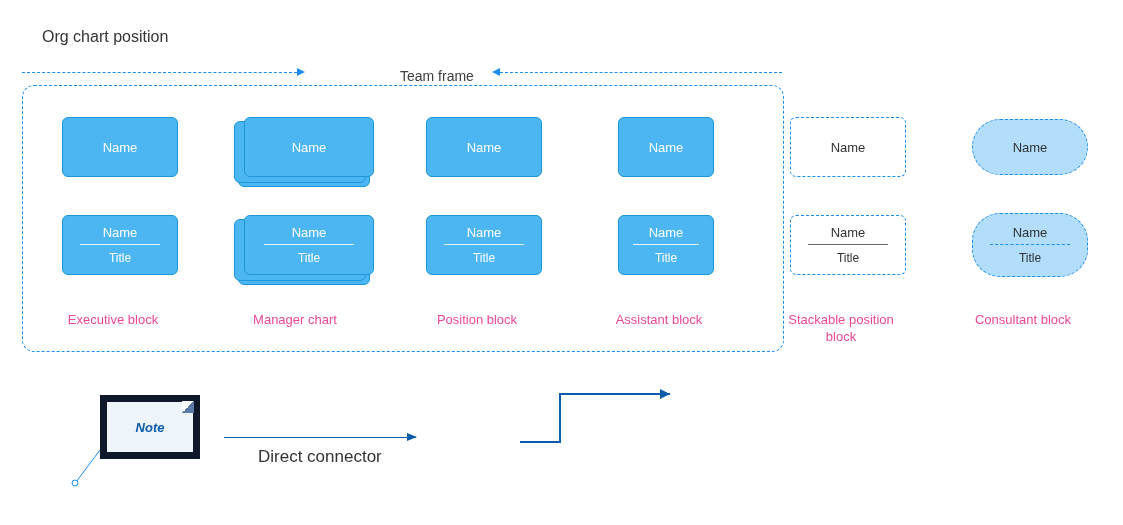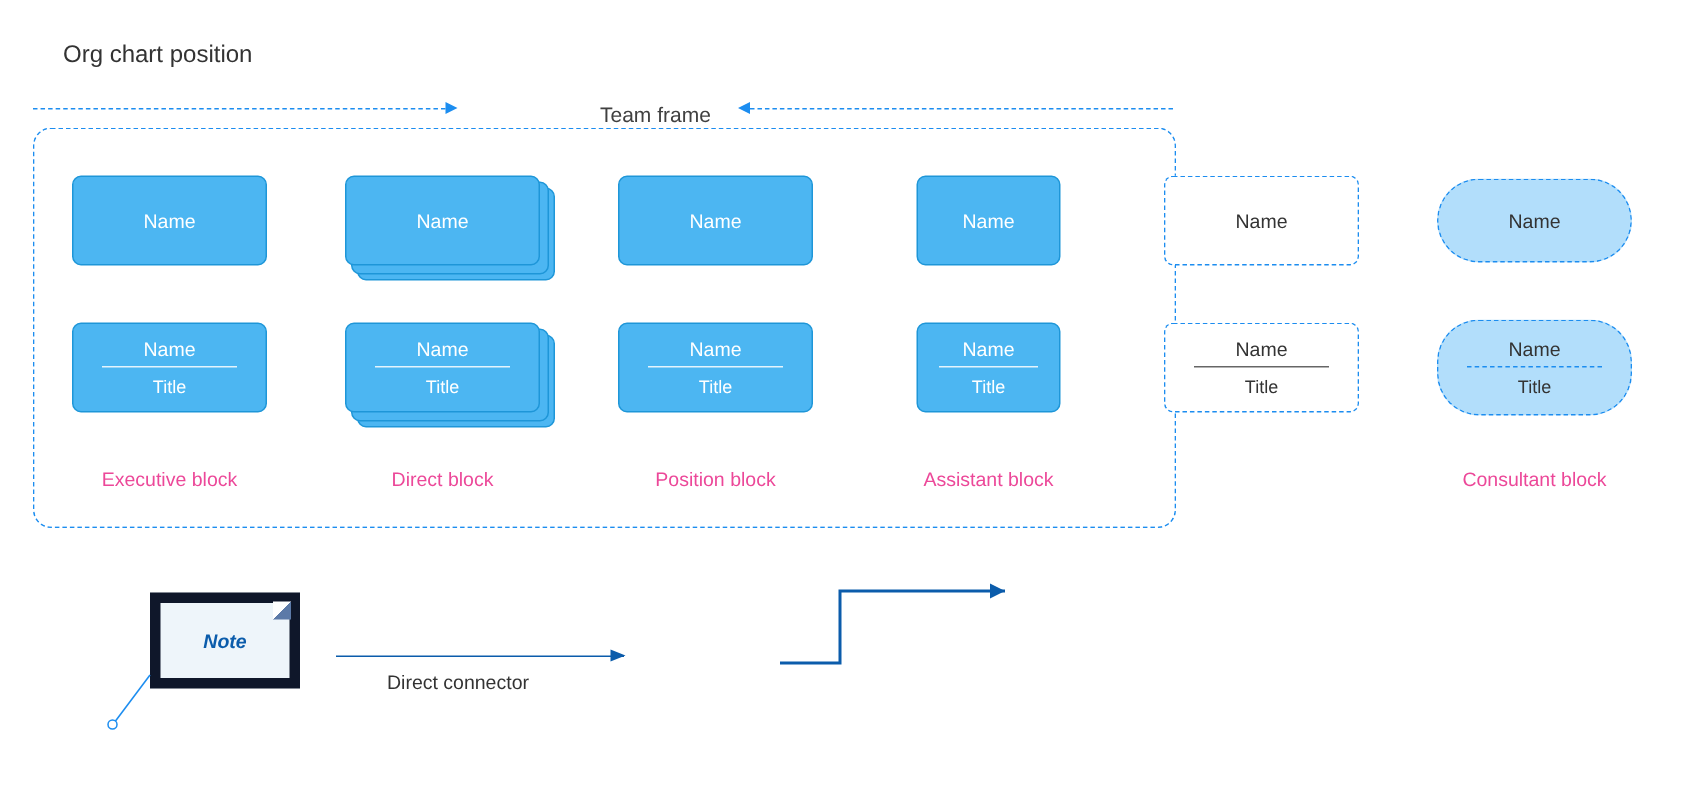--- a/index.html
+++ b/index.html
@@ -102,20 +102,21 @@
 
   
   .block {
     box-sizing: border-box;
     display: flex;
     flex-direction: column;
     align-items: center;
     justify-content: center;
     color: #fff;
     font-size: 13px;
+    margin-left: 14px;
   }
   .rect {
     width: 130px;
     height: 60px;
     background: #4cb6f2;
     border: 1px solid #1e96d8;
     border-radius: 6px;
   }
   .rect.small {
     width: 96px;
@@ -213,21 +214,21 @@
     content:"";
     position:absolute;
     right:-1px; top:-4px;
     border-top:4px solid transparent;
     border-bottom:4px solid transparent;
     border-left:10px solid #0b5cab;
   }
   .direct-label {
     position:absolute;
     left: 258px; top: 52px;
-    font-size: 13px;
+    font-size: 17px;
   }
   .smart-conn {
     position:absolute;
     left: 520px; top: -5px;
     width: 160px; height: 60px;
   }
   .smart-conn svg { overflow: visible; }
   .smart-label {
     position:absolute;
     left: 440px; top: 20px;
@@ -284,21 +285,21 @@
       <div class="stack-wrap">
         <div class="stack-shadow s1"></div>
         <div class="stack-shadow s2"></div>
         <div class="block rect stack-top">
           <span class="name">Name</span>
           <div class="divider"></div>
           <span class="title">Title</span>
         </div>
       </div>
     </div>
-    <div class="caption">Direct block</div>
+    <div class="caption">Manager chart</div>
   </div>
 
   <div class="col">
     <div class="shape-slot">
       <div class="block rect">
         <span class="name">Name</span>
       </div>
     </div>
     <div class="row-gap"></div>
     <div class="shape-slot">
@@ -335,20 +336,21 @@
       </div>
     </div>
     <div class="row-gap"></div>
     <div class="shape-slot">
       <div class="block dashed-rect">
         <span class="name">Name</span>
         <div class="divider dark"></div>
         <span class="title">Title</span>
       </div>
     </div>
+    <div class="caption">Stackable position block</div>
   </div>
 
   <div class="col">
     <div class="shape-slot">
       <div class="block oval">
         <span class="name">Name</span>
       </div>
     </div>
     <div class="row-gap"></div>
     <div class="shape-slot">

